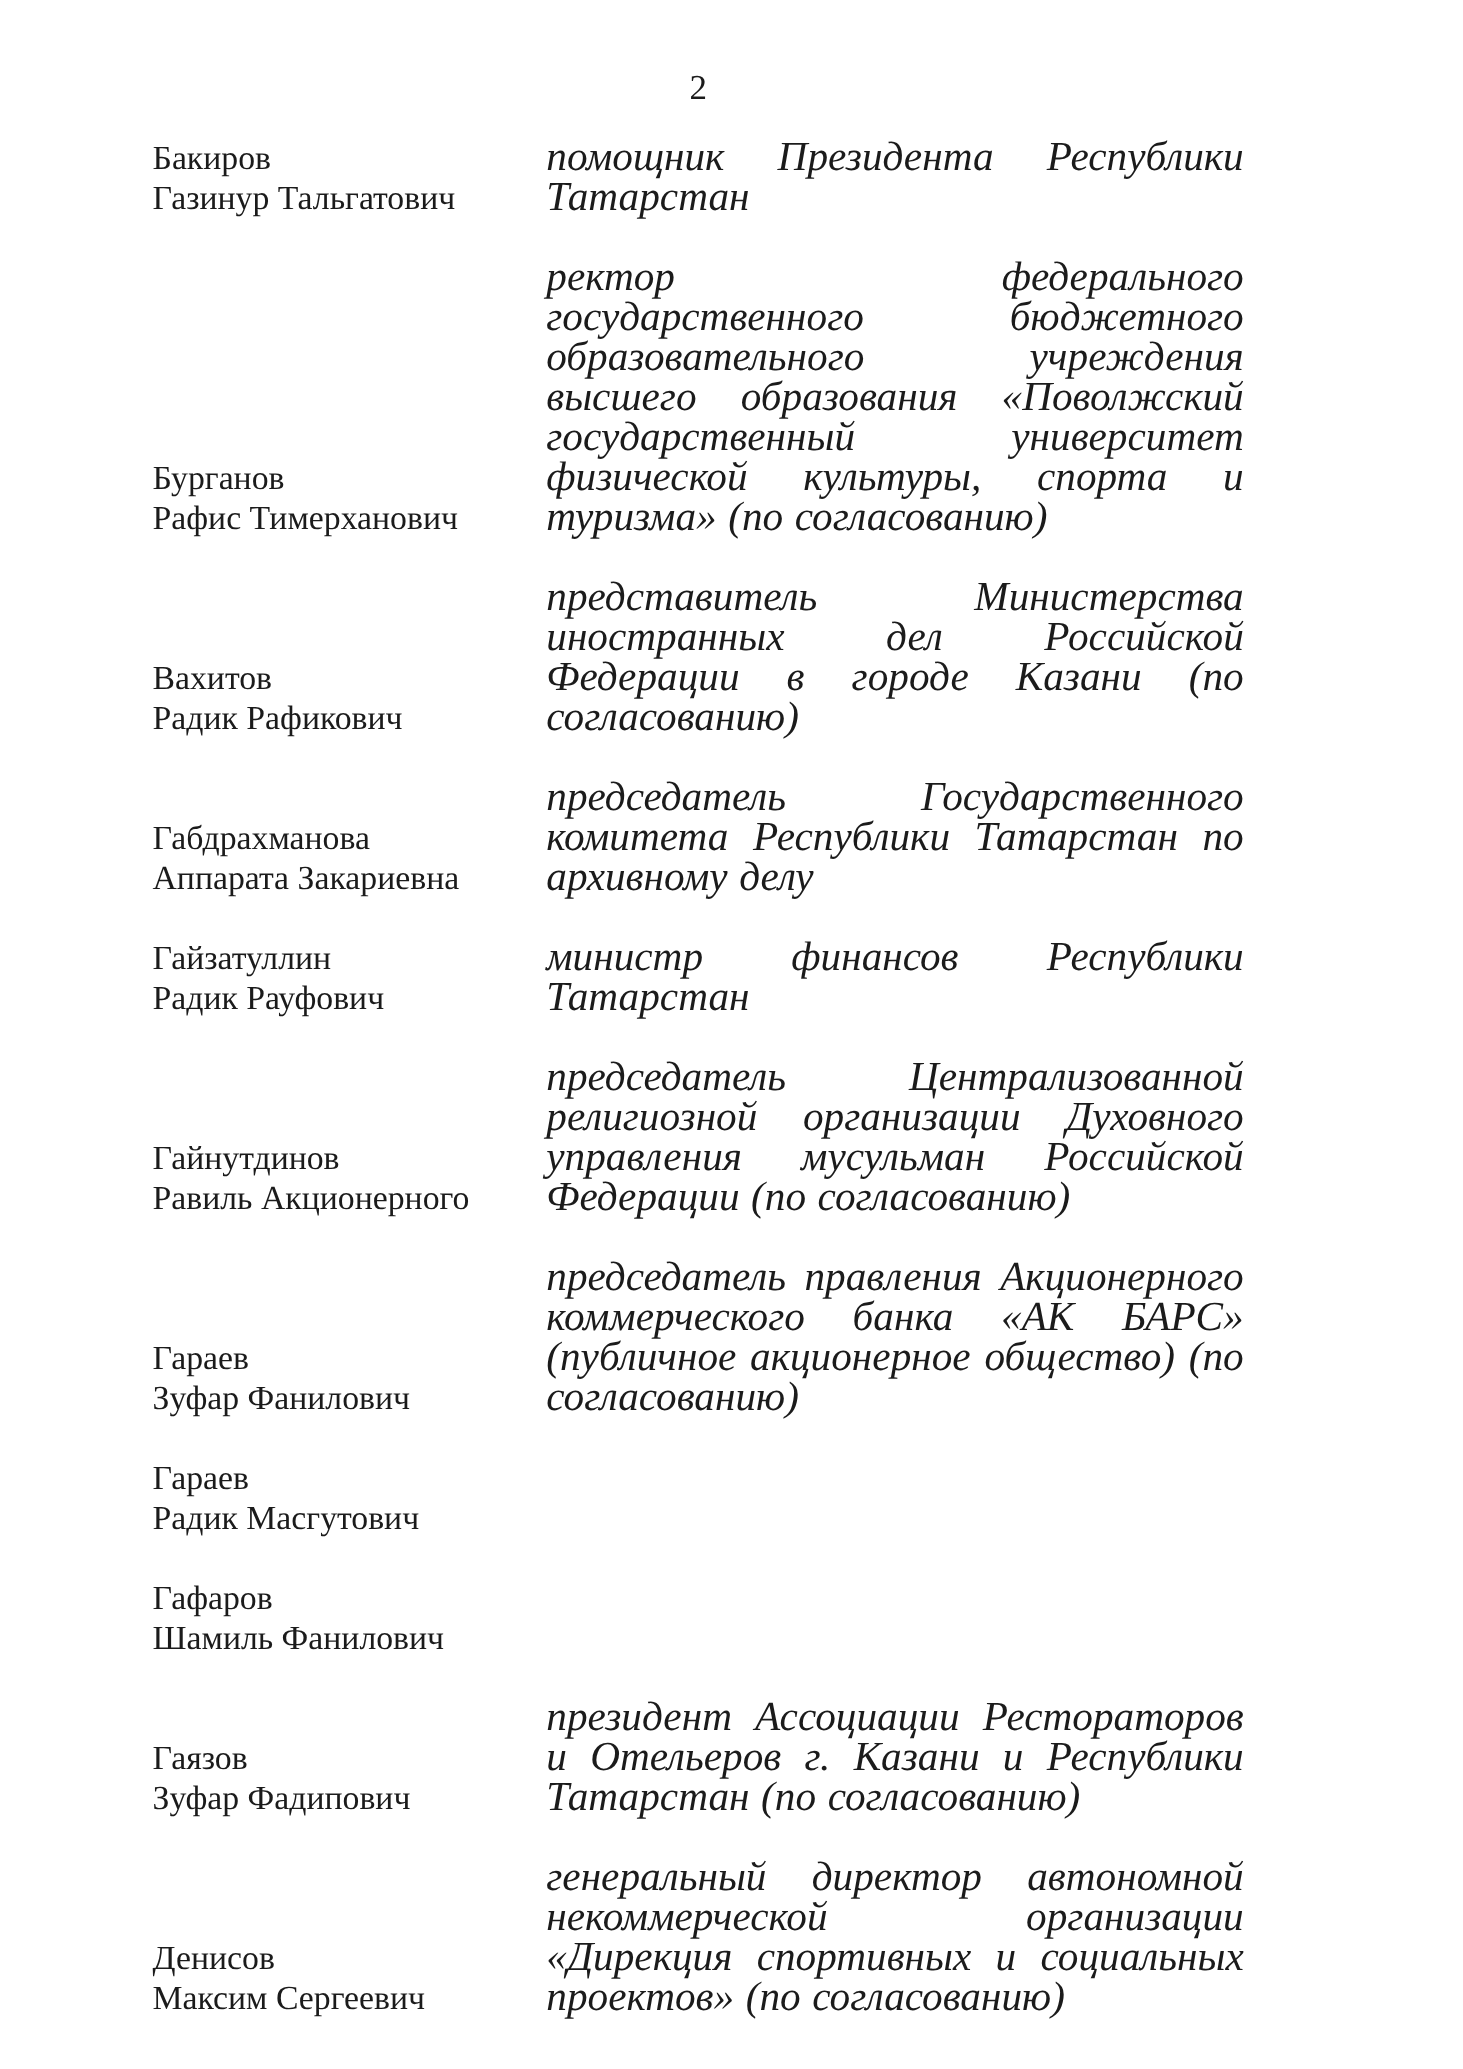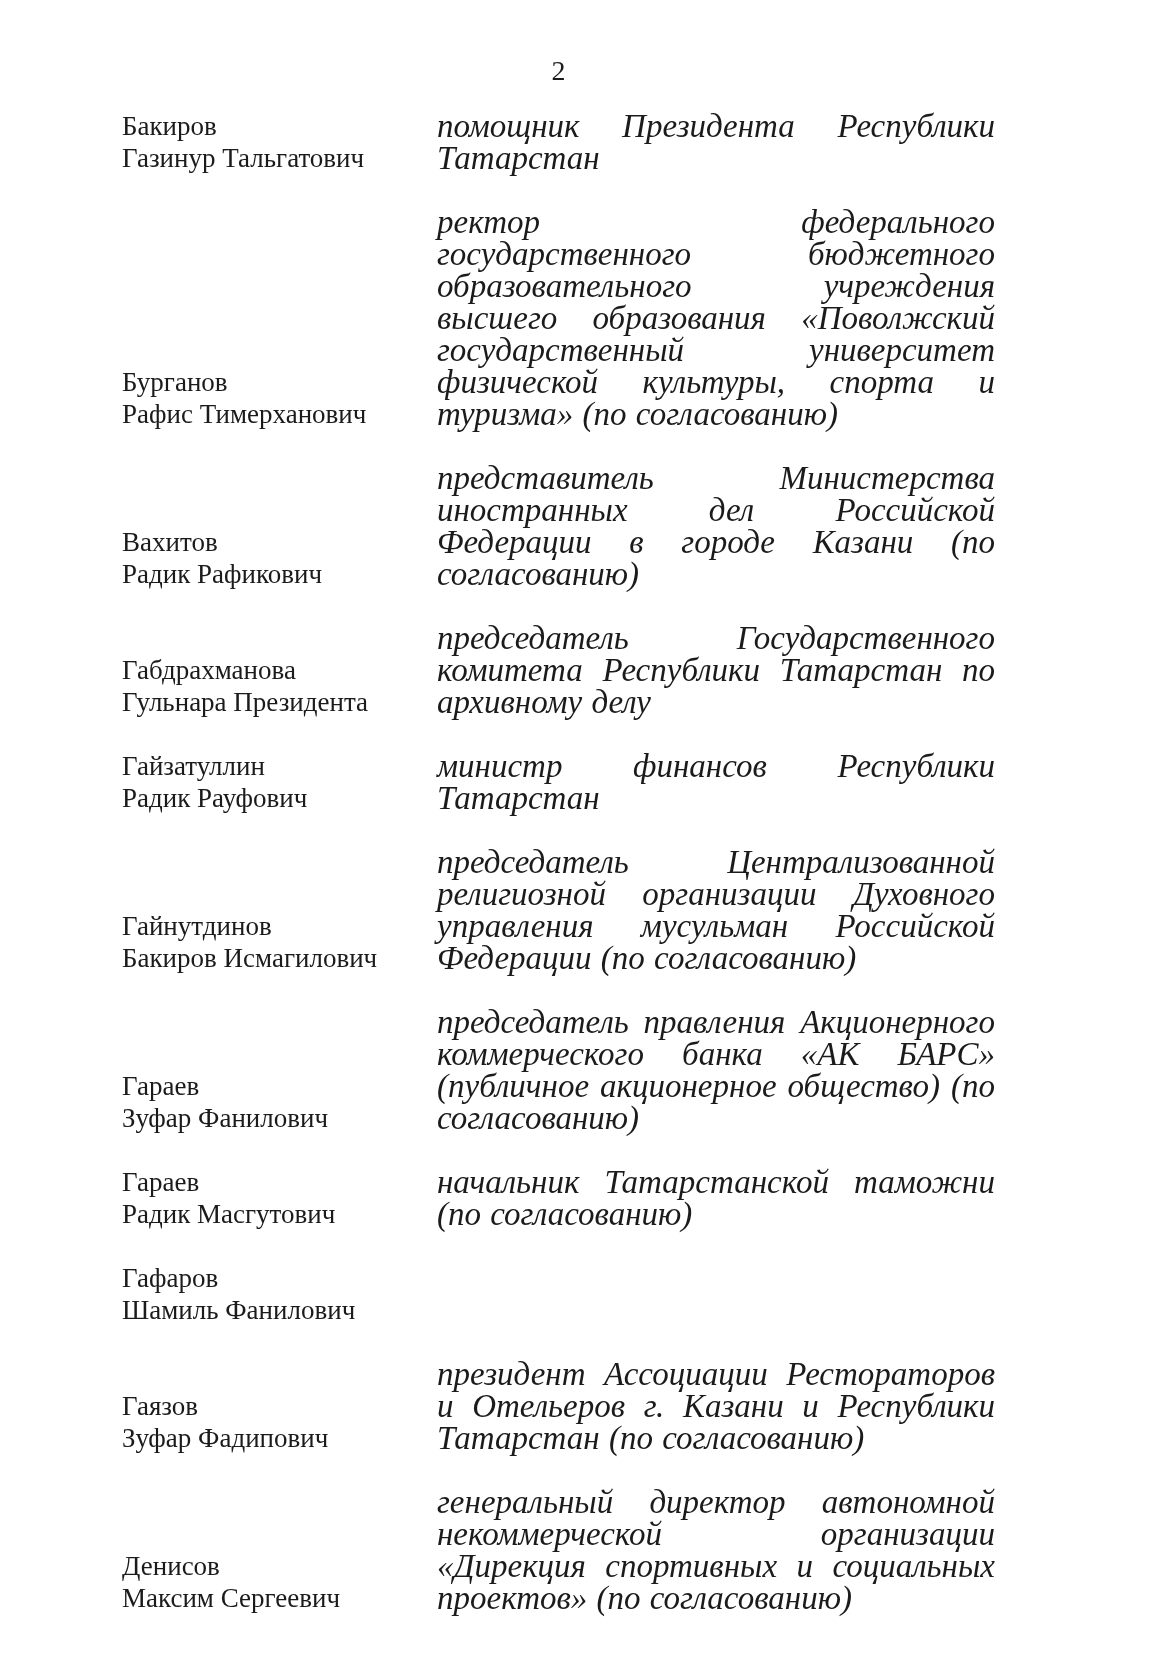--- a/index.html
+++ b/index.html
@@ -79,55 +79,54 @@
     <div class="name-col">
       <div class="surname">Вахитов</div>
       <div class="given">Радик Рафикович</div>
     </div>
     <div class="pos-col">представитель Министерства иностранных дел Российской Федерации в городе Казани (по согласованию)</div>
   </div>
 
   <div class="row">
     <div class="name-col">
       <div class="surname">Габдрахманова</div>
-      <div class="given">Гульнара Президента</div>
+      <div class="given">Аппарата Закариевна</div>
     </div>
     <div class="pos-col">председатель Государственного комитета Республики Татарстан по архивному делу</div>
   </div>
 
   <div class="row">
     <div class="name-col">
       <div class="surname">Гайзатуллин</div>
       <div class="given">Радик Рауфович</div>
     </div>
     <div class="pos-col">министр финансов Республики Татарстан</div>
   </div>
 
   <div class="row">
     <div class="name-col">
       <div class="surname">Гайнутдинов</div>
-      <div class="given">Бакиров Исмагилович</div>
+      <div class="given">Равиль Акционерного</div>
     </div>
     <div class="pos-col">председатель Централизованной религиозной организации Духовного управления мусульман Российской Федерации (по согласованию)</div>
   </div>
 
   <div class="row">
     <div class="name-col">
       <div class="surname">Гараев</div>
       <div class="given">Зуфар Фанилович</div>
     </div>
     <div class="pos-col">председатель правления Акционерного коммерческого банка «АК БАРС» (публичное акционерное общество) (по согласованию)</div>
   </div>
 
   <div class="row">
     <div class="name-col">
       <div class="surname">Гараев</div>
       <div class="given">Радик Масгутович</div>
     </div>
-    <div class="pos-col">начальник Татарстанской таможни (по согласованию)</div>
   </div>
 
   <div class="row">
     <div class="name-col">
       <div class="surname">Гафаров</div>
       <div class="given">Шамиль Фанилович</div>
     </div>
   </div>
 
   <div class="row">

